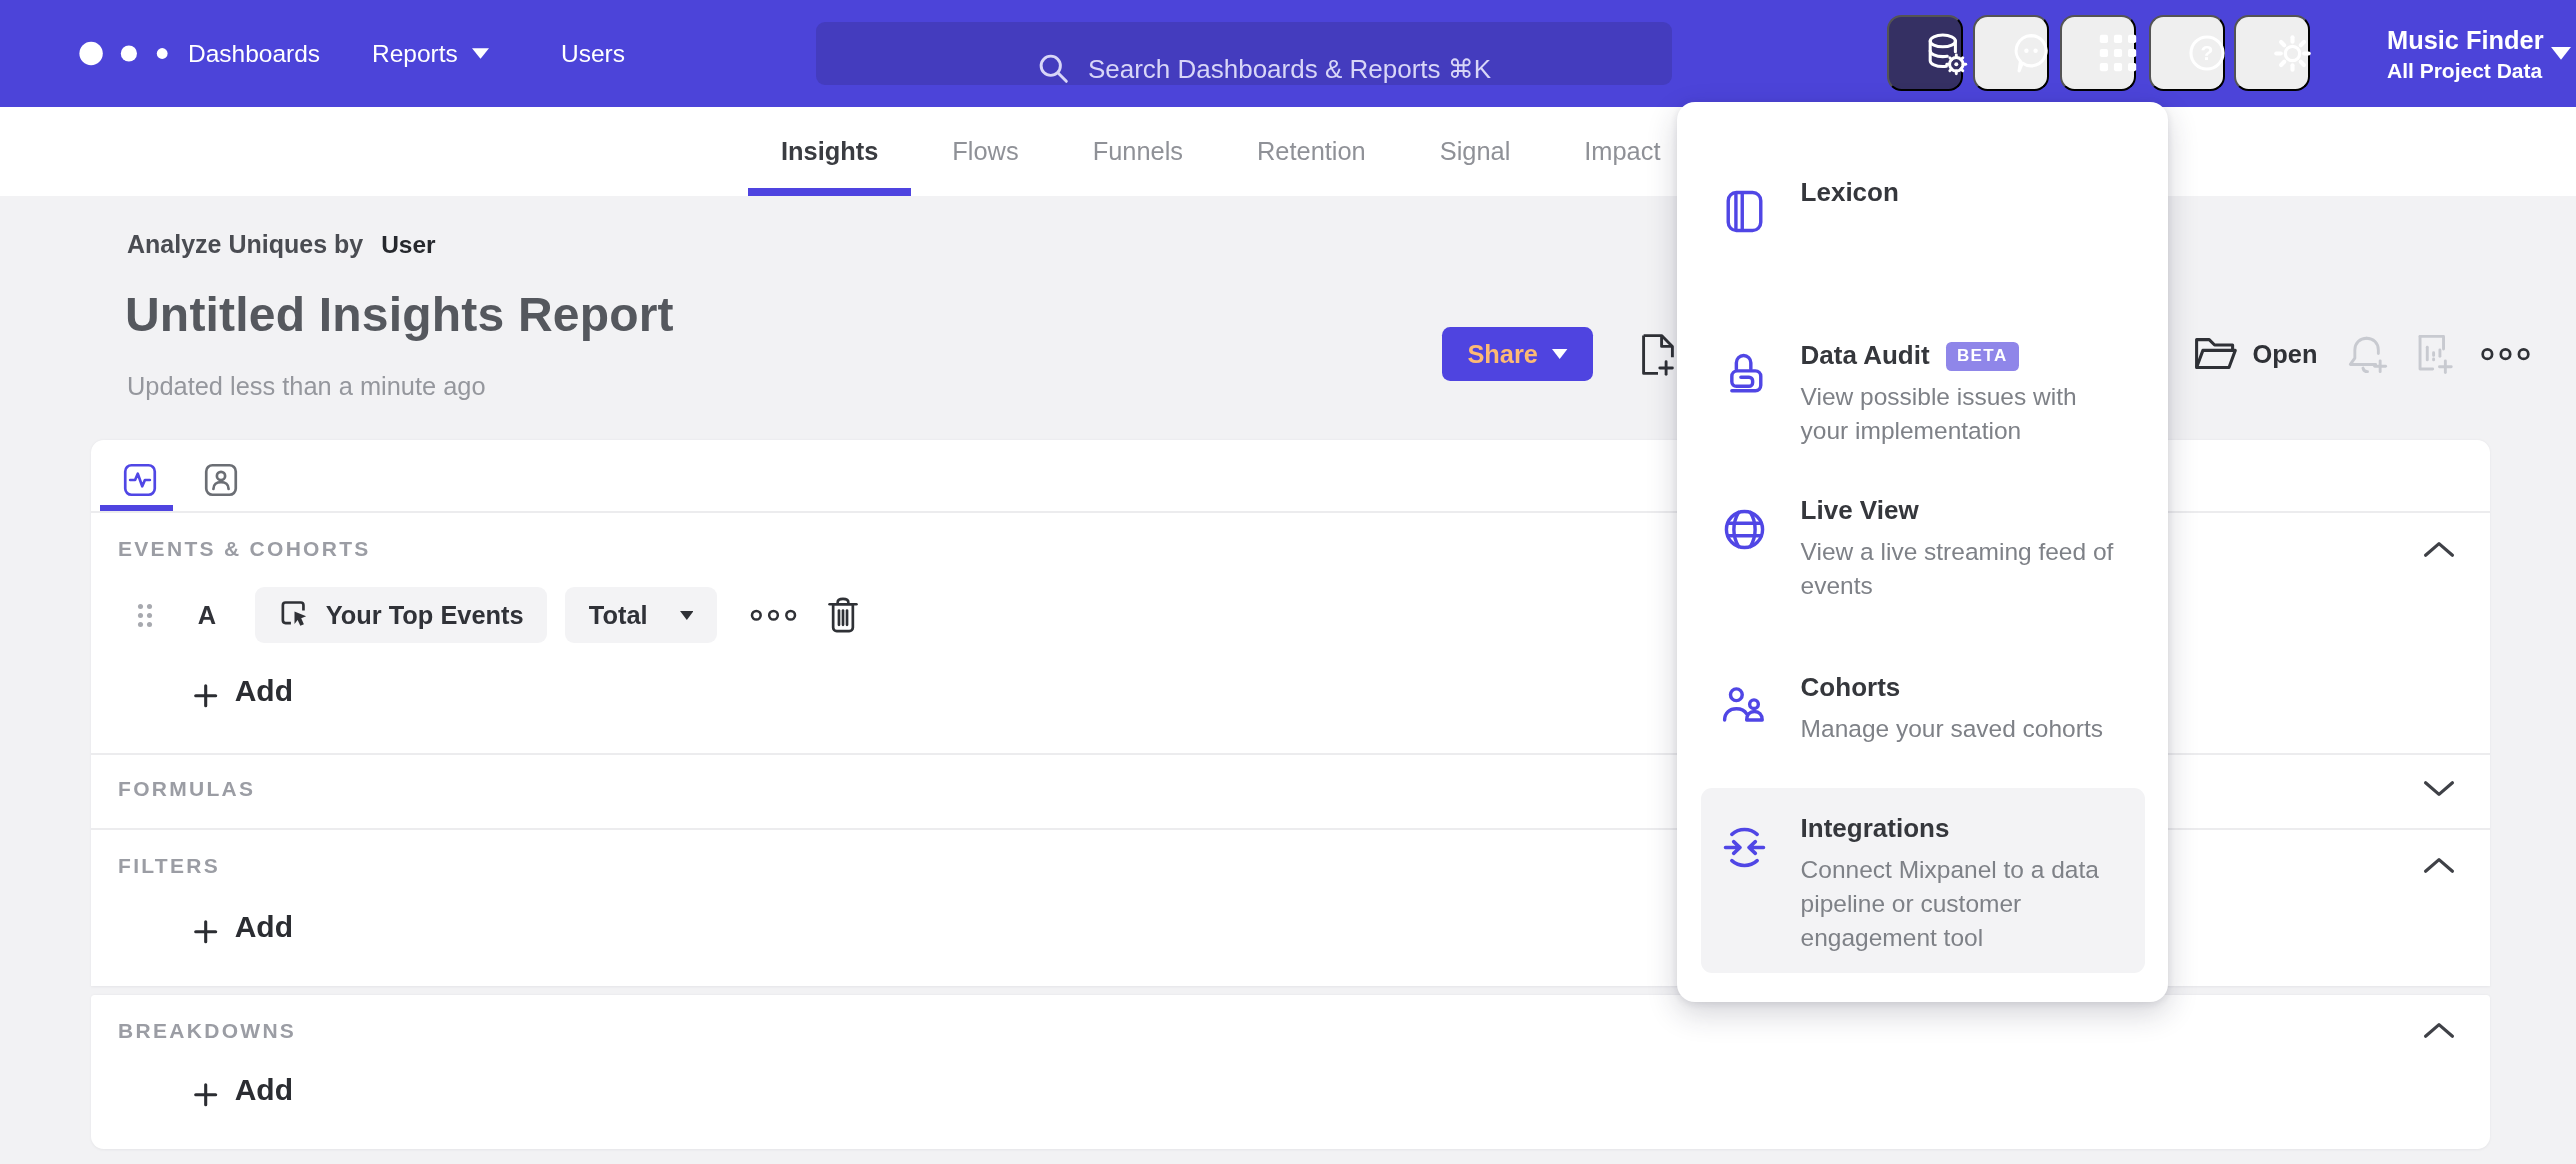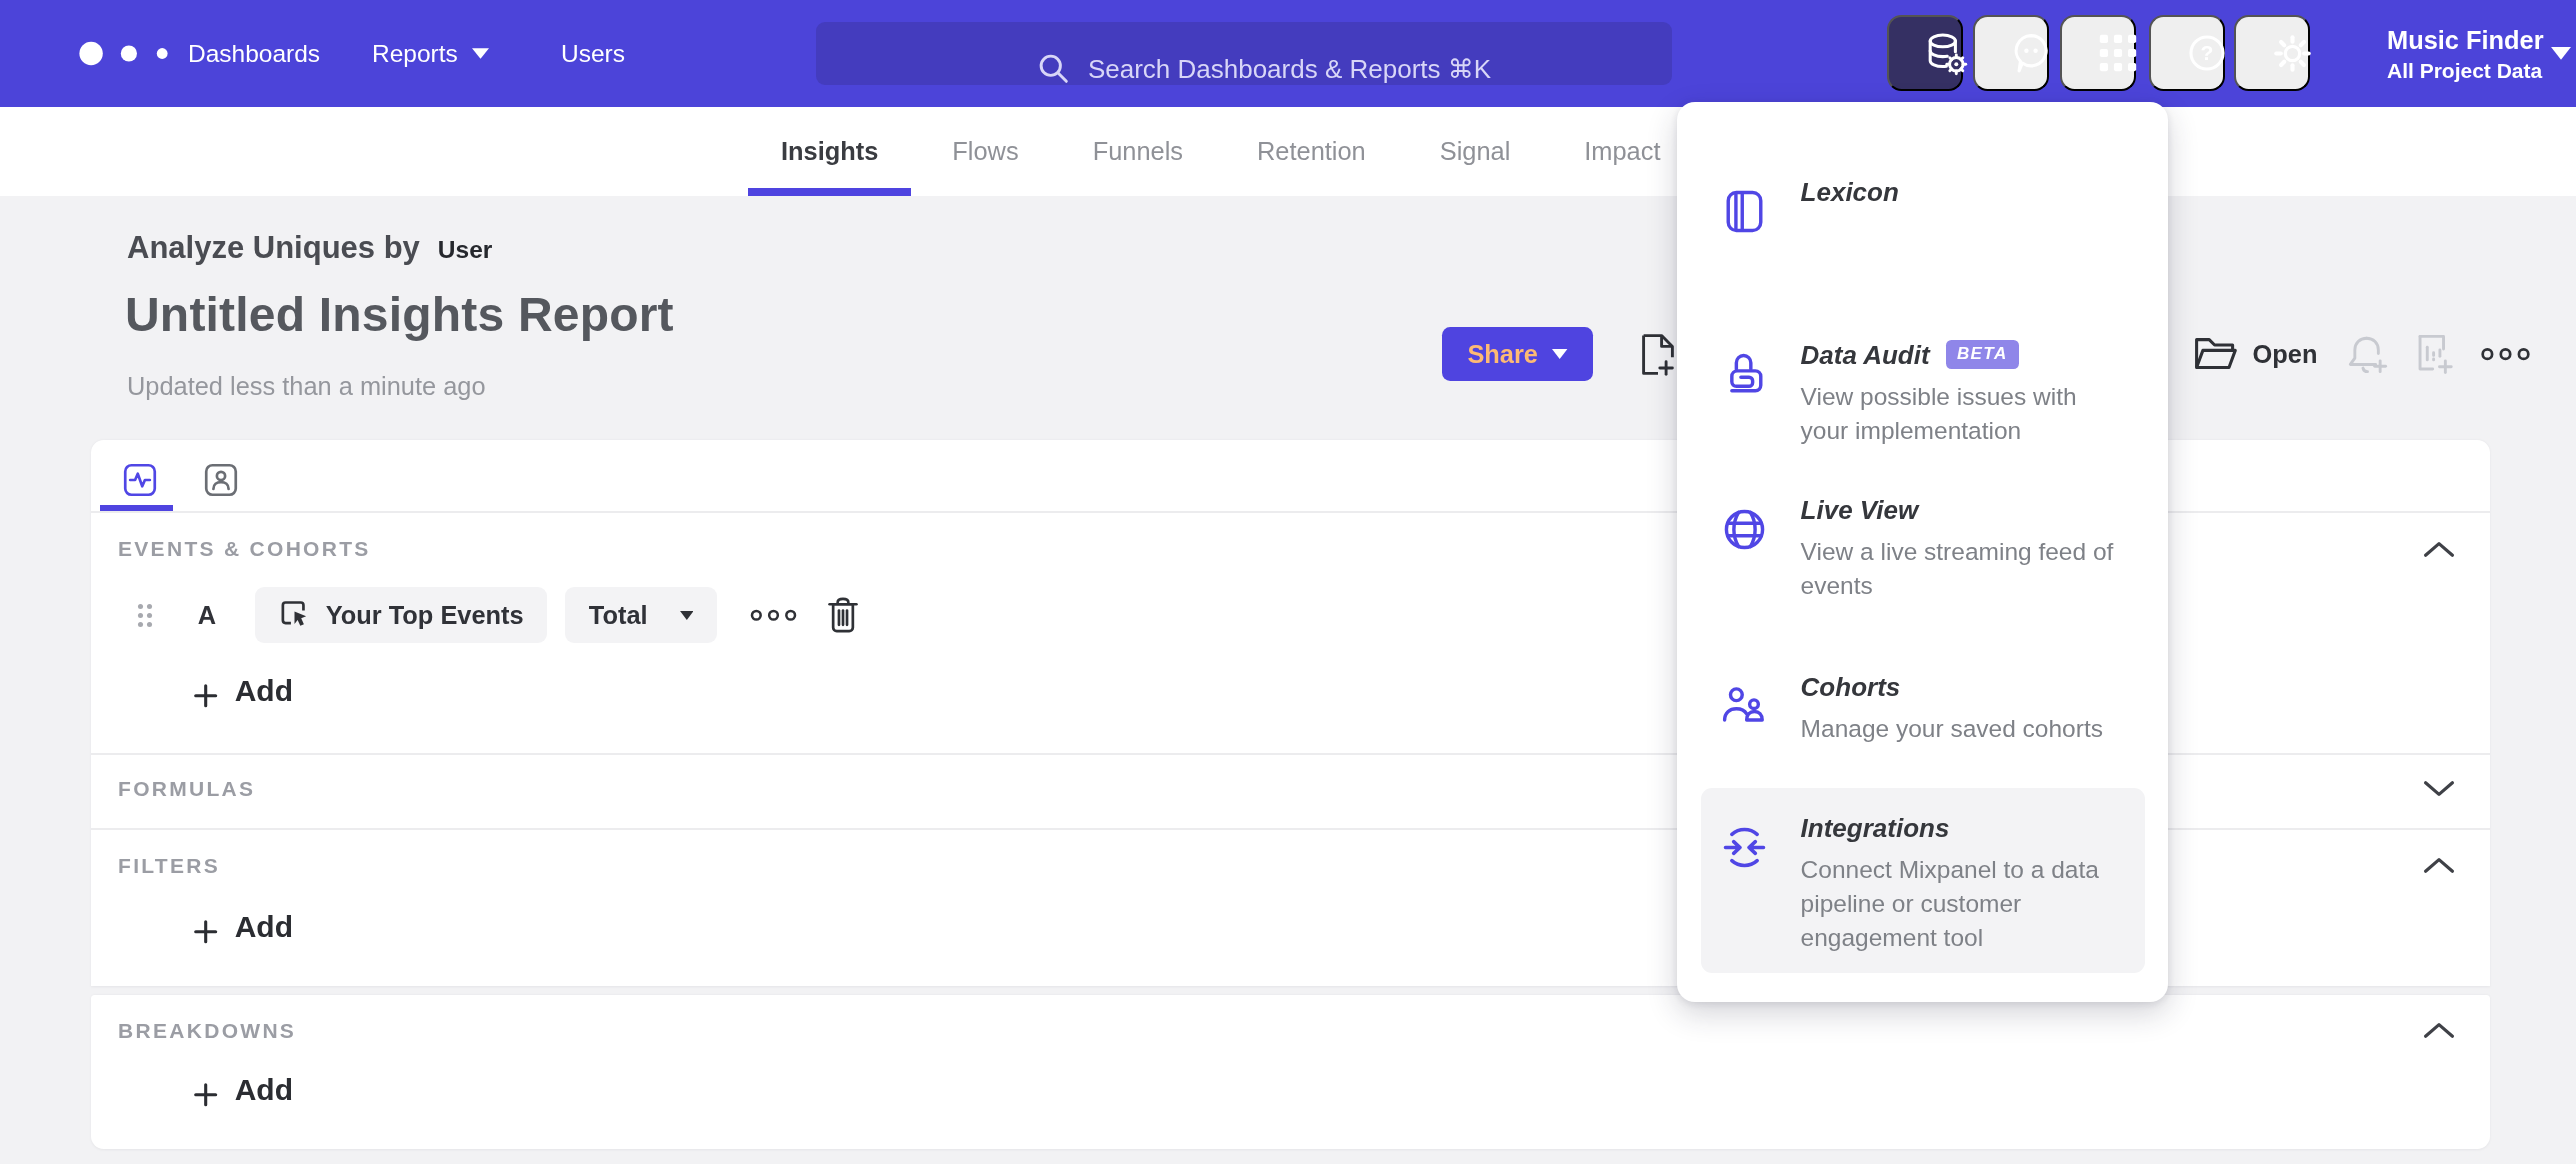--- a/index.html
+++ b/index.html
@@ -25,21 +25,21 @@
 
   
   .tabbar { left:0; top:107px; width:2576px; height:89px; background:#ffffff; z-index:5; }
   .tabs { left:721px; top:0; height:89px; display:flex; align-items:center; gap:34px; }
   .tab { position:relative; height:89px; display:flex; align-items:center; padding:0 20px; font-size:25.4px; font-weight:500; color:#8f9197; cursor:pointer; }
   .tab.active { color:#3a3c41; font-weight:700; }
   .tab.active::after { content:""; position:absolute; left:-12.7px; right:-12.7px; bottom:0; height:8.2px; background:var(--accent,#4F44E0); }
 
   
   .eyebrow { left:87px; top:230px; display:flex; gap:18px; align-items:baseline; }
-  .eyebrow .lab { font-size:31px; font-weight:600; color:#4a4c52; }
+  .eyebrow .lab { font-size:25px; font-weight:600; color:#4a4c52; }
   .eyebrow .val { font-size:24.5px; font-weight:700; color:#26282d; cursor:pointer; }
   .report-title { left:85px; top:287px; font-size:48px; font-weight:700; color:#55585e; letter-spacing:0.2px; }
   .updated { left:87px; top:372px; font-size:25.4px; color:#95979d; }
 
   .share-btn { left:1442px; top:327px; height:54px; padding:0 25.4px; background:var(--accent,#4F44E0); border:none; border-radius:8.2px; display:flex; align-items:center; gap:14.5px; color:#fdba74; font-size:25.4px; font-weight:600; font-family:inherit; cursor:pointer; }
   .text-btn { top:327px; height:54px; display:flex; align-items:center; gap:14.5px; font-size:25.4px; font-weight:600; color:#2f3136; cursor:pointer; background:none; border:none; font-family:inherit; }
   .icon-btn { top:327px; height:54px; display:flex; align-items:center; cursor:pointer; background:none; border:none; }
 
   
   .card { background:#fff; box-shadow:0 0.9px 2.7px rgba(30,30,45,.06); }
@@ -55,21 +55,21 @@
   .row-letter { font-size:25.4px; font-weight:700; color:#303238; margin-left:41px; width:23.6px; text-align:center; }
   .chip { height:56px; border-radius:9px; background:#f3f3f5; display:flex; align-items:center; gap:14.5px; padding:0 23.6px; font-size:25.4px; font-weight:600; color:#303238; cursor:pointer; }
   .add-btn { position:absolute; display:flex; align-items:flex-end; gap:16.3px; font-size:30px; font-weight:600; color:#2b2d32; cursor:pointer; background:none; border:none; font-family:inherit; }
 
   
   .menu-panel { left:1677px; top:102px; width:491px; height:900px; background:#fff; border-radius:18px; box-shadow:0 11px 31px rgba(35,35,60,.20), 0 1.8px 7.3px rgba(35,35,60,.10); z-index:50; }
   .menu-item { position:absolute; left:23.6px; width:444px; border-radius:11px; cursor:pointer; }
   .menu-item.highlight { background:#f3f3f5; }
   .mi-icon { position:absolute; left:20px; top:23.6px; width:47px; height:47px; }
   .mi-text { position:absolute; left:100px; top:12.7px; width:327px; }
-  .mi-title { font-size:26px; font-weight:600; color:#35373c; display:flex; align-items:flex-start; gap:16.3px;font-style:italic; }
+  .mi-title { font-size:26px; font-weight:600; color:#35373c; display:flex; align-items:flex-end; gap:16.3px; }
   .mi-desc { margin-top:9px; font-size:24.5px; line-height:34px; color:#7e8187; }
   .beta-badge { display:inline-block; background:var(--badge_bg,#8F86E9); color:#fff; font-size:17px; font-weight:700; letter-spacing:1.4px; padding:4.5px 11px; border-radius:5.4px; }
 
   svg { display:block; }
 </style>
 </head>
 <body>
 
 <header class="abs topnav">
   <span class="abs" style="left:38px; top:40px;">

